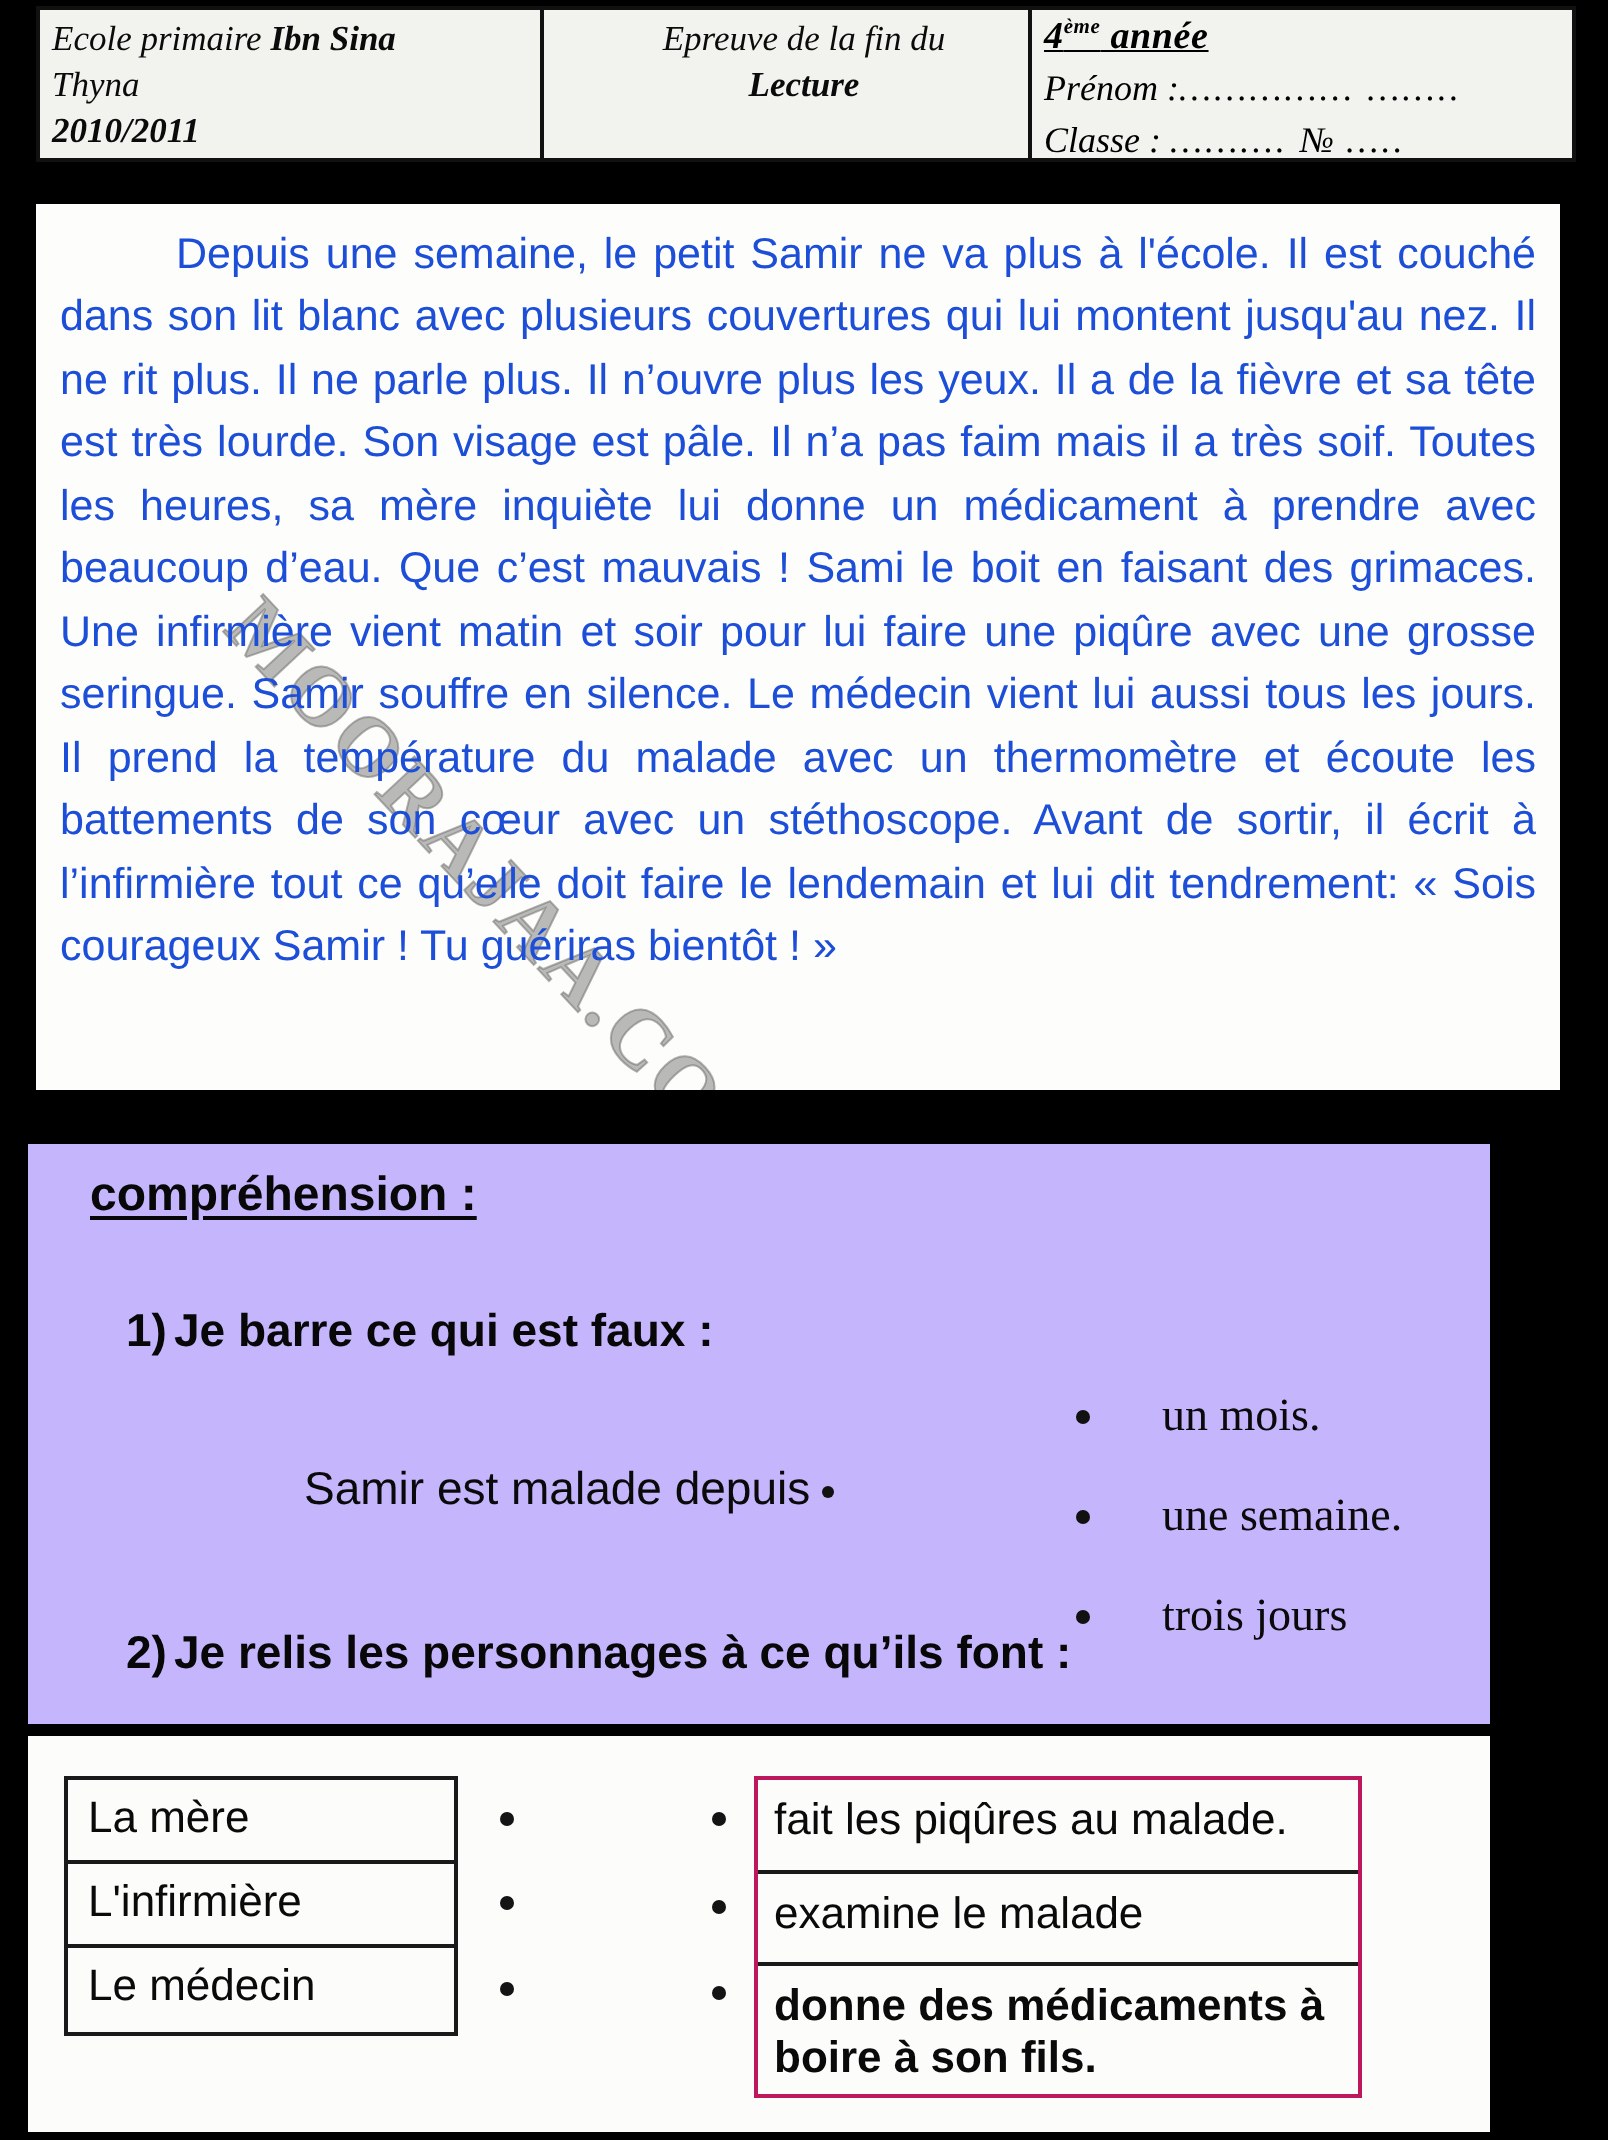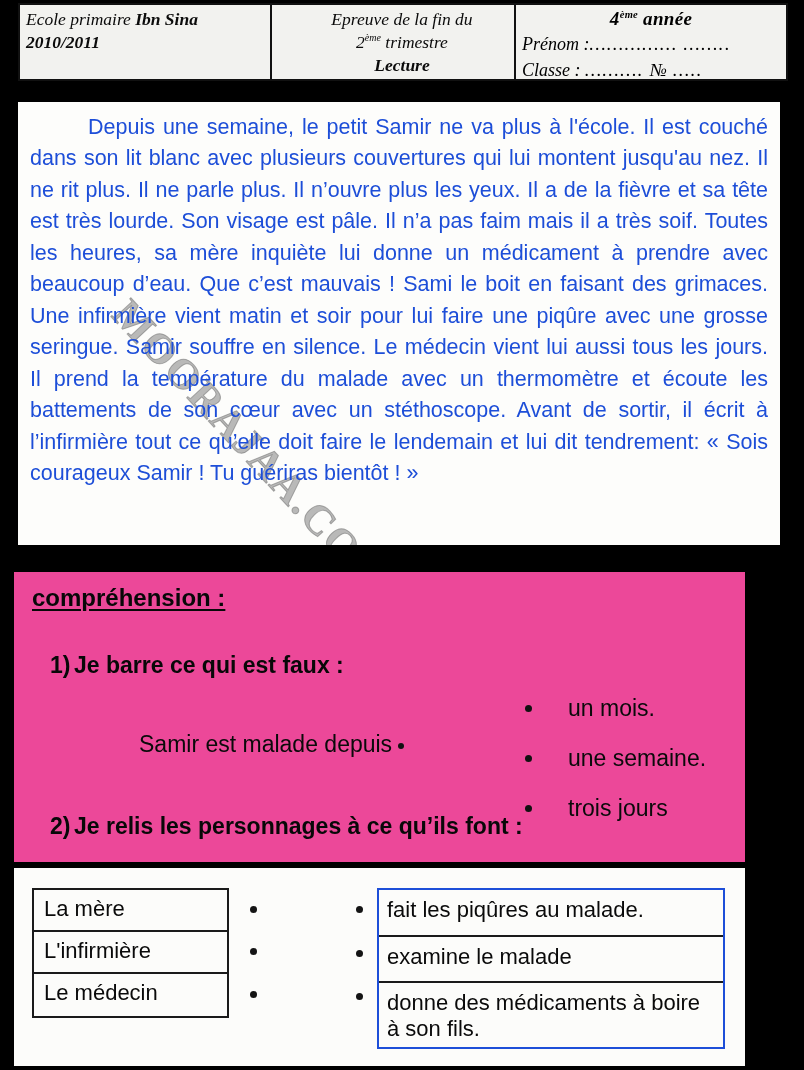--- a/index.html
+++ b/index.html
@@ -53,23 +53,23 @@
     line-height: 1.32;
     color: #0b0b0b;
     white-space: nowrap;
   }
   .hline.b { font-weight: bold; }
   sup.ord { font-size: 10px; font-style: italic; font-weight: normal; vertical-align: super; }
   .annee {
     font-style: italic;
     font-weight: bold;
     font-size: 19px;
-    text-align: center;
     letter-spacing: .3px;
     margin-bottom: 1px;
+    text-decoration: underline;
   }
   .annee sup.ord { font-size: 10.5px; font-weight: bold; }
   .fieldline {
     font-style: italic;
     font-size: 18px;
     line-height: 1.45;
     white-space: nowrap;
   }
   .dots { letter-spacing: 1.6px; }
 
@@ -119,23 +119,23 @@
     -webkit-text-stroke: 1px rgba(105,105,105,0.5);
   }
 
   
   .comp-box {
     position: absolute;
     left: 14px;
     top: 572px;
     width: 731px;
     height: 290px;
-    background: #ec4899;
-    box-sizing: border-box;
-    padding: 10px 14px 0 14px;
+    background: #c4b5fd;
+    box-sizing: border-box;
+    padding: 10px 14px 0 27px;
     overflow: hidden;
   }
   .comp-title {
     font-size: 24px;
     font-weight: bold;
     text-decoration: underline;
     text-underline-offset: 3px;
     color: #080808;
     margin: 2px 0 0 4px;
     display: inline-block;
@@ -177,20 +177,21 @@
     left: 497px;
     top: 0;
   }
   .choice {
     display: flex;
     align-items: center;
     height: 50px;
     font-size: 23px;
     color: #0a0a0a;
     white-space: nowrap;
+    font-family: Liberation Serif, serif;
   }
   .choice .bullet {
     width: 7px; height: 7px;
     background: #111;
     border-radius: 50%;
     margin-right: 36px;
     flex: 0 0 auto;
   }
 
   
@@ -222,35 +223,35 @@
     height: 42px;
     box-sizing: border-box;
     white-space: nowrap;
   }
   .col-left .cell:last-child { border-bottom: none; }
 
   .col-right {
     position: absolute;
     left: 363px;
     top: 6px;
-    width: 348px;
-    border: 2px solid #1d4ed8;
+    width: 304px;
+    border: 2px solid #be185d;
     box-sizing: border-box;
   }
   .col-right .cell {
     font-size: 22px;
     line-height: 1.18;
     color: #0a0a0a;
     padding: 7px 6px 7px 8px;
     border-bottom: 2px solid #1a1a1a;
     box-sizing: border-box;
   }
   .col-right .cell.r1 { height: 47px; }
   .col-right .cell.r2 { height: 46px; }
-  .col-right .cell.r3 { height: 64px; border-bottom: none; }
+  .col-right .cell.r3 { height: 64px; border-bottom: none; font-weight: bold; }
 
   .dotcol {
     position: absolute;
     width: 8px;
   }
   .dotcol .d {
     width: 7px; height: 7px;
     background: #141414;
     border-radius: 50%;
     position: absolute;
@@ -262,28 +263,26 @@
 <body>
 
 <div class="page">
 
   <div class="header-table">
 
     <div class="hcell c1">
       <div class="hline">
         <span>Ecole primaire </span><b>Ibn Sina</b>
       </div>
+      <div class="hline">Thyna</div>
       <div class="hline b">2010/2011</div>
     </div>
 
     <div class="hcell c2">
       <div class="hline">Epreuve de la fin du</div>
-      <div class="hline">
-        <span>2</span><sup class="ord">ème</sup><span> trimestre</span>
-      </div>
       <div class="hline b">Lecture</div>
     </div>
 
     <div class="hcell c3">
       <div class="annee">
         <span>4</span><sup class="ord">ème</sup><span> année</span>
       </div>
       <div class="fieldline">
         <span>Prénom :</span><span class="dots">…………… ……..</span>
       </div>

